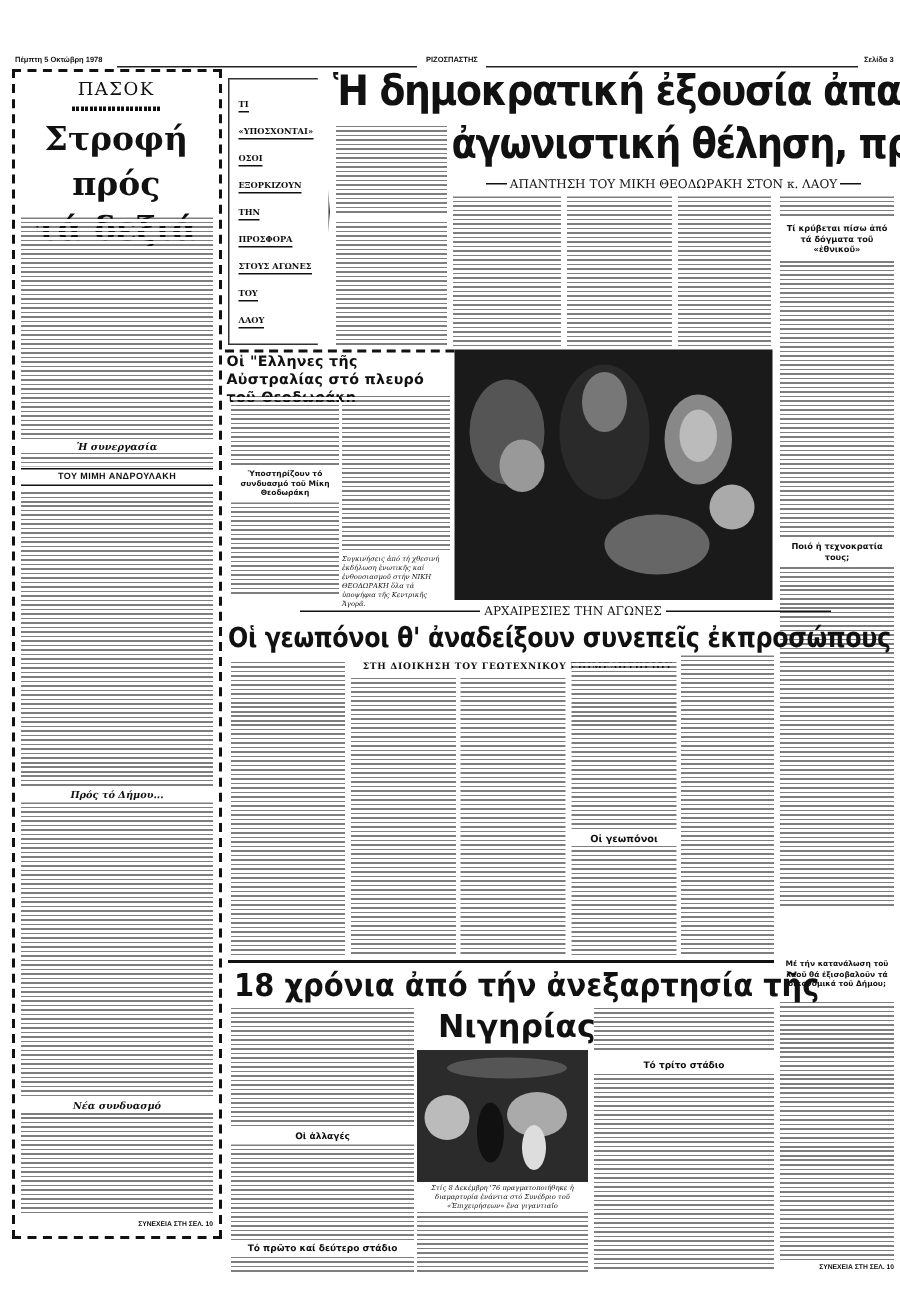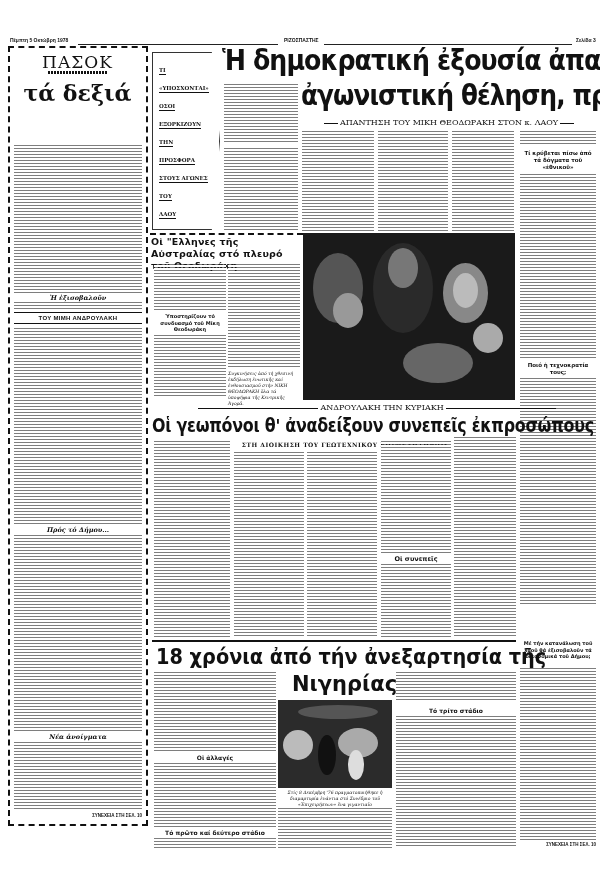--- a/index.html
+++ b/index.html
@@ -3,21 +3,21 @@
 <meta charset="utf-8">
 <style>
   * { box-sizing: border-box; margin: 0; padding: 0; }
   html, body { width: 600px; height: 871px; background: #fff; overflow: hidden; }
   body { position: relative; font-family: "DejaVu Serif", serif; color: #111; }
   .abs { position: absolute; }
   .masthead { left: 8px; top: 36px; width: 590px; height: 10px; font-size: 5px; font-family: "Liberation Sans", sans-serif; }
   .masthead .line { position: absolute; top: 8px; height: 1px; background: #222; }
   .masthead span { position: absolute; top: 1px; font-weight: bold; }
   .frame-left { left: 8px; top: 46px; width: 140px; height: 780px; border: 2px dashed #111; border-bottom-width: 2px; }
-  .pasok-title { left: 10px; top: 52px; width: 135px; text-align: center; font-family: "DejaVu Serif", serif; font-size: 17px; letter-spacing: 1px; }
+  .pasok-title { left: 10px; top: 52px; width: 135px; text-align: center; font-family: "DejaVu Serif", serif; font-size: 12px; letter-spacing: 1px; }
   .pasok-rule { left: 48px; top: 71px; width: 60px; height: 3px; background: repeating-linear-gradient(90deg,#111 0 2px,#fff 2px 3px); }
   .pasok-head { left: 10px; top: 78px; width: 135px; text-align: center; font-family: "DejaVu Serif", serif; font-weight: bold; font-size: 22px; line-height: 30px; }
   .text-block { background-image: repeating-linear-gradient(180deg, rgba(20,20,20,0.55) 0 1px, #fff 1px 3px); }
   .subhead { font-family: "DejaVu Serif", serif; font-style: italic; font-weight: bold; font-size: 6.5px; text-align: center; }
   .byline-box { left: 14px; top: 312px; width: 128px; height: 12px; border-top: 1px solid #111; border-bottom: 1px solid #111; text-align: center; font-family: "Liberation Sans", sans-serif; font-weight: bold; font-size: 6px; line-height: 10px; letter-spacing: 0.3px; }
   .cont { font-family: "Liberation Sans", sans-serif; font-weight: bold; font-size: 4.5px; text-align: right; }
   .side-box { left: 152px; top: 52px; width: 68px; height: 178px; border: 1px solid #333; clip-path: polygon(0 0, 88% 0, 100% 50%, 88% 100%, 0 100%); }
   .side-item { position: absolute; left: 6px; font-family: "DejaVu Serif", serif; font-weight: bold; font-size: 5.5px; border-bottom: 1.5px solid #111; padding-bottom: 1px; }
   .main-head { left: 222px; top: 44px; width: 376px; font-family: "DejaVu Sans", sans-serif; font-weight: bold; font-size: 28px; line-height: 34px; letter-spacing: -1px; white-space: nowrap; transform: scaleX(0.9); transform-origin: left; }
   .main-head2 { left: 301px; top: 79px; font-family: "DejaVu Sans", sans-serif; font-weight: bold; font-size: 28px; line-height: 34px; letter-spacing: -1px; white-space: nowrap; transform: scaleX(0.88); transform-origin: left; }
@@ -45,30 +45,31 @@
   <div class="line" style="left:70px;width:200px"></div>
   <span style="left:276px">ΡΙΖΟΣΠΑΣΤΗΣ</span>
   <div class="line" style="left:316px;width:248px"></div>
   <span style="left:568px">Σελίδα 3</span>
 </div>
 
 <div class="abs frame-left"></div>
 <div class="abs pasok-title">ΠΑΣΟΚ</div>
 <div class="abs pasok-rule"></div>
 <div class="abs pasok-head">
+  <div>Στροφή πρός</div>
   <div>τά δεξιά</div>
 </div>
 <div class="abs text-block" style="left:14px;top:145px;width:128px;height:148px"></div>
-<div class="abs subhead" style="left:14px;top:294px;width:128px">Ἡ ἐξισοβαλοῦν</div>
+<div class="abs subhead" style="left:14px;top:294px;width:128px">Ἡ συνεργασία</div>
 <div class="abs text-block" style="left:14px;top:302px;width:128px;height:9px"></div>
 <div class="abs byline-box">ΤΟΥ ΜΙΜΗ ΑΝΔΡΟΥΛΑΚΗ</div>
 <div class="abs text-block" style="left:14px;top:328px;width:128px;height:196px"></div>
 <div class="abs subhead" style="left:14px;top:526px;width:128px">Πρός τό Δήμου...</div>
 <div class="abs text-block" style="left:14px;top:535px;width:128px;height:196px"></div>
-<div class="abs subhead" style="left:14px;top:733px;width:128px">Νέα ἀνοίγματα</div>
+<div class="abs subhead" style="left:14px;top:733px;width:128px">Νέα συνδυασμό</div>
 <div class="abs text-block" style="left:14px;top:742px;width:128px;height:68px"></div>
 <div class="abs cont" style="left:14px;top:813px;width:128px">ΣΥΝΕΧΕΙΑ ΣΤΗ ΣΕΛ. 10</div>
 
 <div class="abs side-box">
   <div class="side-item" style="top:14px">ΤΙ</div>
   <div class="side-item" style="top:32px">«ΥΠΟΣΧΟΝΤΑΙ»</div>
   <div class="side-item" style="top:50px">ΟΣΟΙ</div>
   <div class="side-item" style="top:68px">ΕΞΟΡΚΙΖΟΥΝ</div>
   <div class="side-item" style="top:86px">ΤΗΝ</div>
   <div class="side-item" style="top:104px">ΠΡΟΣΦΟΡΑ</div>
@@ -105,30 +106,30 @@
   <div class="blob" style="left:85px;top:15px;width:30px;height:40px;background:#777"></div>
   <div class="blob" style="left:140px;top:30px;width:45px;height:60px;background:#888"></div>
   <div class="blob" style="left:150px;top:40px;width:25px;height:35px;background:#bbb"></div>
   <div class="blob" style="left:30px;top:60px;width:30px;height:35px;background:#999"></div>
   <div class="blob" style="left:100px;top:110px;width:70px;height:40px;background:#666"></div>
   <div class="blob" style="left:170px;top:90px;width:30px;height:30px;background:#aaa"></div>
 </div>
 
 <div class="abs kicker">
   <span class="rule" style="width:120px"></span>
-  <span>ΑΝΔΡΟΥΛΑΚΗ ΤΗΝ ΚΥΡΙΑΚΗ</span>
+  <span>ΑΡΧΑΙΡΕΣΙΕΣ ΤΗΝ ΑΓΩΝΕΣ</span>
   <span class="rule" style="width:110px"></span>
 </div>
 <div class="abs geo-head">Οἱ γεωπόνοι θ' ἀναδείξουν συνεπεῖς ἐκπροσώπους</div>
 <div class="abs geo-sub">ΣΤΗ ΔΙΟΙΚΗΣΗ ΤΟΥ ΓΕΩΤΕΧΝΙΚΟΥ ΕΠΙΜΕΛΗΤΗΡΙΟΥ</div>
 <div class="abs text-block" style="left:154px;top:441px;width:76px;height:197px"></div>
 <div class="abs text-block" style="left:234px;top:452px;width:70px;height:186px"></div>
 <div class="abs text-block" style="left:307px;top:452px;width:70px;height:186px"></div>
 <div class="abs text-block" style="left:381px;top:441px;width:70px;height:112px"></div>
-<div class="abs subhead" style="left:381px;top:555px;width:70px;font-style:normal;font-family:'DejaVu Sans',sans-serif">Οἱ συνεπεῖς</div>
+<div class="abs subhead" style="left:381px;top:555px;width:70px;font-style:normal;font-family:'DejaVu Sans',sans-serif">Οἱ γεωπόνοι</div>
 <div class="abs text-block" style="left:381px;top:564px;width:70px;height:74px"></div>
 <div class="abs text-block" style="left:454px;top:437px;width:62px;height:201px"></div>
 
 <div class="abs thick-rule" style="left:152px;top:640px;width:364px"></div>
 
 <div class="abs nig-head">18 χρόνια ἀπό τήν ἀνεξαρτησία τῆς</div>
 <div class="abs nig-head2">Νιγηρίας</div>
 <div class="abs text-block" style="left:154px;top:672px;width:122px;height:80px"></div>
 <div class="abs subhead" style="left:154px;top:754px;width:122px;font-style:normal;font-family:'DejaVu Sans',sans-serif;font-size:6px">Οἱ ἀλλαγές</div>
 <div class="abs text-block" style="left:154px;top:763px;width:122px;height:64px"></div>

